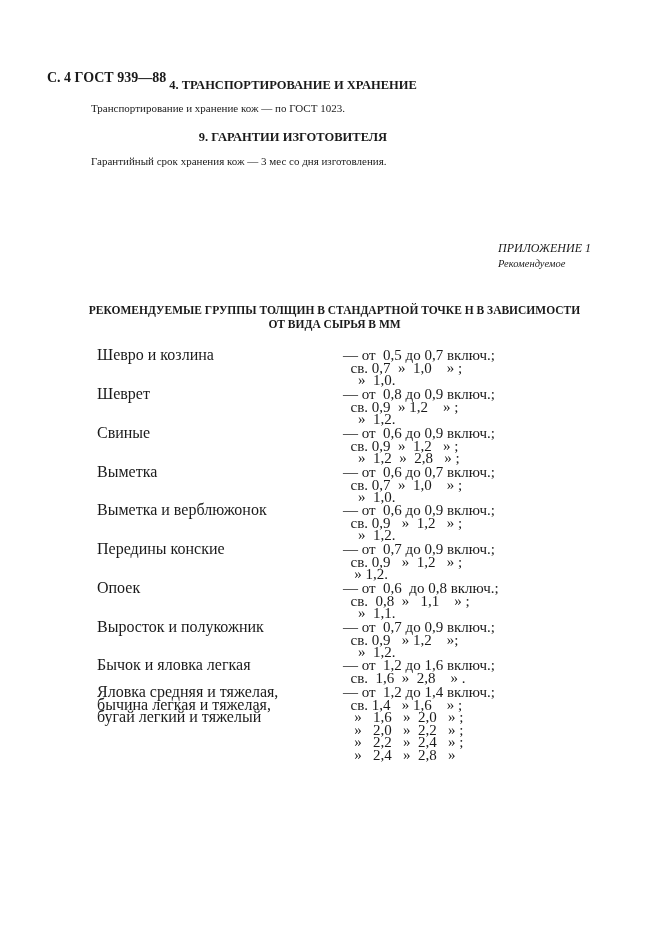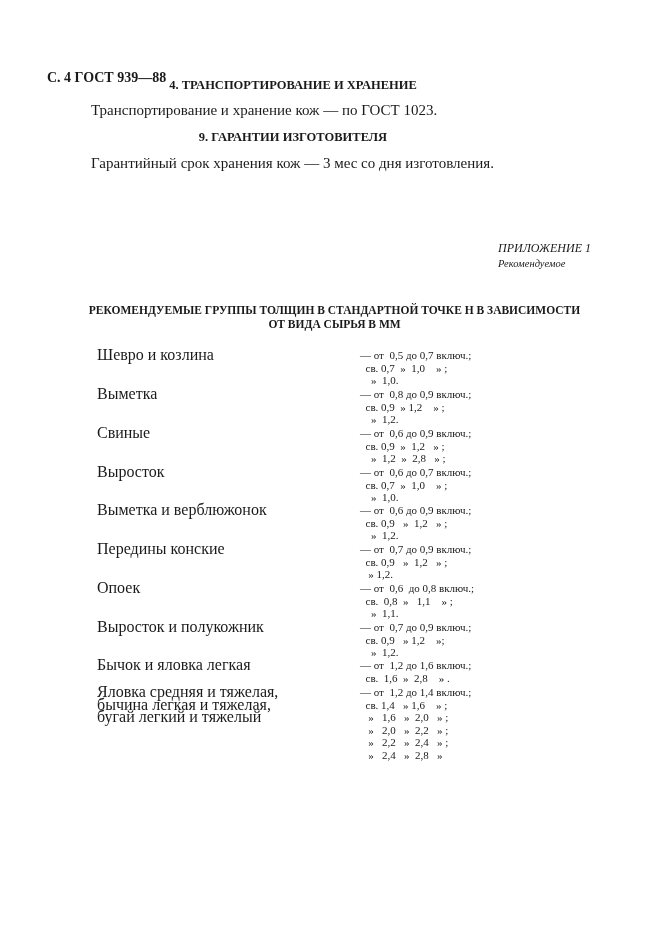--- a/index.html
+++ b/index.html
@@ -1,26 +1,26 @@
 <!DOCTYPE html>
 <html><head>
 <meta charset="utf-8">
 <style>
   html, body { margin:0; padding:0; background:#ffffff; }
   body { width:661px; height:936px; position:relative; overflow:hidden;
          font-family:"Liberation Serif","DejaVu Serif",serif; color:#1a1a1a; }
   .abs { position:absolute; white-space:pre; }
   .pagehdr { left:47px; top:46px; font-size:14px; font-weight:bold;margin-top:24px; }
   .h { font-size:12.5px; font-weight:bold; left:0; width:586px; text-align:center; }
-  .p { font-size:15px; left:91px; }
+  .p { font-size:11px; left:91px; }
   .app { font-style:italic; }
   .title { font-size:11.5px; font-weight:bold; left:4px; width:661px; text-align:center; line-height:14px; }
   .row { position:absolute; left:0; width:661px; }
   .name { position:absolute; left:97px; font-size:16px; line-height:12.5px; white-space:pre; }
-  .vals { position:absolute; left:360px; font-size:11px; line-height:12.5px; white-space:pre; }
+  .vals { position:absolute; left:343px; font-size:15px; line-height:12.5px; white-space:pre; }
 </style>
 </head>
 <body>
 
 <div class="abs pagehdr">С. 4 ГОСТ 939—88</div>
 
 <div class="abs h" style="top:78px;">4. ТРАНСПОРТИРОВАНИЕ И ХРАНЕНИЕ</div>
 <div class="abs p" style="top:102px;">Транспортирование и хранение кож — по ГОСТ 1023.</div>
 
 <div class="abs h" style="top:130px;">9. ГАРАНТИИ ИЗГОТОВИТЕЛЯ</div>
@@ -33,33 +33,33 @@
 <div class="abs title" style="top:317px;">ОТ ВИДА СЫРЬЯ В ММ</div>
 
 <div>
   <div class="row" style="top:349px;">
     <div class="name">Шевро и козлина</div>
     <div class="vals">— от  0,5 до 0,7 включ.;
   св. 0,7  »  1,0    » ;
     »  1,0.</div>
   </div>
   <div class="row" style="top:388px;">
-    <div class="name">Выметка</div>
+    <div class="name">Шеврет</div>
     <div class="vals">— от  0,8 до 0,9 включ.;
   св. 0,9  » 1,2    » ;
     »  1,2.</div>
   </div>
   <div class="row" style="top:427px;">
     <div class="name">Свиные</div>
     <div class="vals">— от  0,6 до 0,9 включ.;
   св. 0,9  »  1,2   » ;
     »  1,2  »  2,8   » ;</div>
   </div>
   <div class="row" style="top:466px;">
-    <div class="name">Выросток</div>
+    <div class="name">Выметка</div>
     <div class="vals">— от  0,6 до 0,7 включ.;
   св. 0,7  »  1,0    » ;
     »  1,0.</div>
   </div>
   <div class="row" style="top:504px;">
     <div class="name">Выметка и верблюжонок</div>
     <div class="vals">— от  0,6 до 0,9 включ.;
   св. 0,9   »  1,2   » ;
     »  1,2.</div>
   </div>

